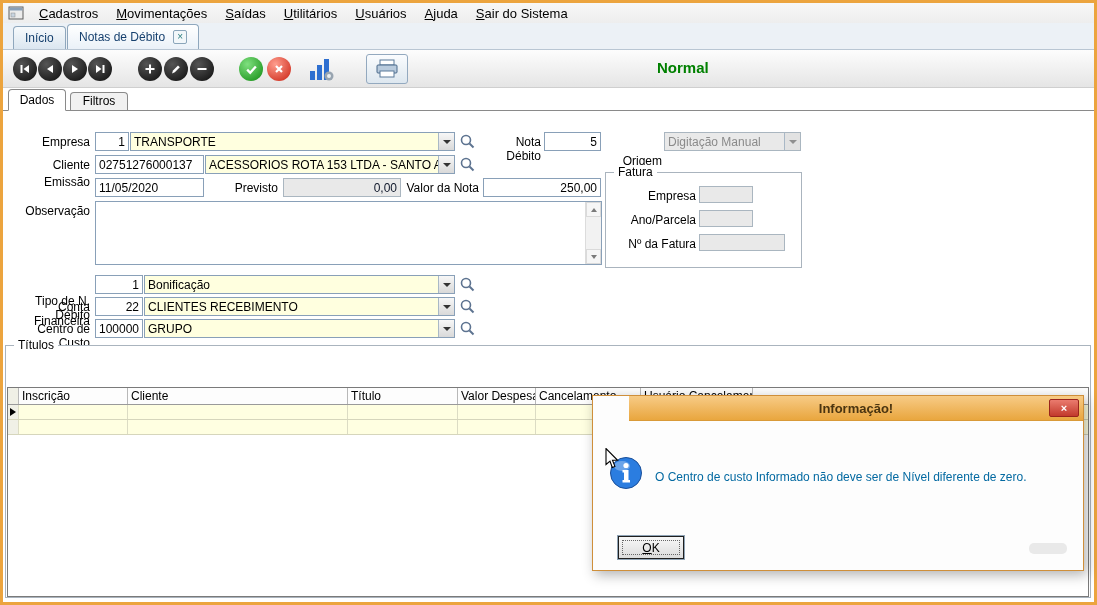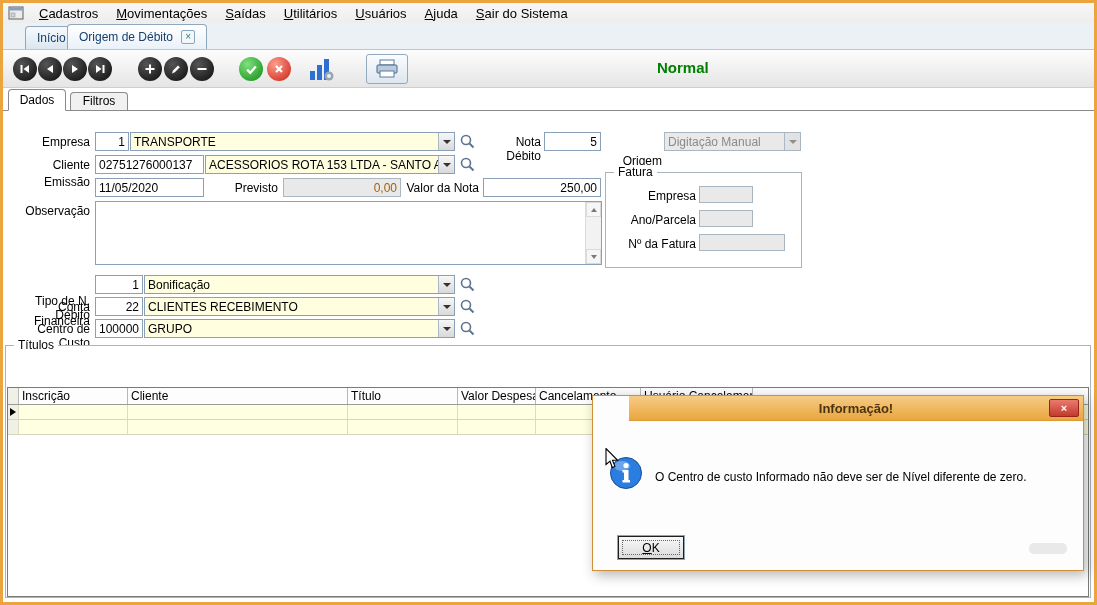--- a/index.html
+++ b/index.html
@@ -35,21 +35,21 @@
   .sheet-line { position:absolute; top:110px; left:3px; width:1091px; border-top:1px solid #8a8a8a; z-index:1; }
   .subtab { position:absolute; border:1px solid #8a8a8a; border-radius:4px 4px 0 0; font-size:12px; text-align:center; cursor:pointer; }
   .subtab.active { left:8px; top:89px; width:58px; height:22px; line-height:20px; background:#fff; border-bottom:1px solid #fff; z-index:2; }
   .subtab.inactive { left:70px; top:92px; width:58px; height:18px; line-height:16px; background:#f1f1f1; border-bottom:none; z-index:0; }
 
   
   .lbl { position:absolute; font-size:12px; color:#000; }
   .lbl.r { text-align:right; }
   .txt { position:absolute; height:19px; border:1px solid #89a0b8; background:#fff; padding:0 3px; color:#000; }
   .txt.right { text-align:right; }
-  .txt.disabled { background:#e9e9e9; color:#a16207; border-color:#aab6c0; }
+  .txt.disabled { background:#e9e9e9; color:#0f172a; border-color:#aab6c0; }
   .combo { position:absolute; height:19px; border:1px solid #89a0b8; background:#ffffdf; }
   .combo .val { display:block; padding:2px 18px 2px 3px; white-space:nowrap; overflow:hidden;border-radius:7px; }
   .combo .cbtn { position:absolute; right:0; top:0; bottom:0; width:16px; background:linear-gradient(#f7f7f7,#d9d9d9); border-left:1px solid #a9b8c6; display:flex; align-items:center; justify-content:center; cursor:pointer; }
   .arr-dn { width:0; height:0; border-left:4px solid transparent; border-right:4px solid transparent; border-top:4px solid #333; }
   .combo.disabled { background:#e9e9e9; border-color:#aab6c0; }
   .combo.disabled .val { color:#8a8a8a; }
   .combo.disabled .cbtn { background:#e2e2e2; }
   .combo.disabled .arr-dn { border-top-color:#909090; }
   .search-btn { position:absolute; width:18px; height:18px; cursor:pointer; }
 
@@ -73,21 +73,21 @@
   .c-sel { width:11px; flex:none; background:#f0f0e6; display:flex; align-items:center; justify-content:center; }
   .c-0 { width:109px; flex:none; } .c-1 { width:220px; flex:none; } .c-2 { width:110px; flex:none; }
   .c-3 { width:78px;  flex:none; } .c-4 { width:105px; flex:none; } .c-5 { width:112px; flex:none; }
   .c-f { flex:1; border-right:none; }
   .row-arrow { width:0; height:0; border-top:4px solid transparent; border-bottom:4px solid transparent; border-left:6px solid #000; }
 
   
   .dialog { position:absolute; left:592px; top:395px; width:492px; height:176px; background:#fdfdfd; border:1px solid #cf8f3a; box-shadow:3px 4px 12px rgba(0,0,0,0.3); z-index:100;padding-left:36px; }
   .dlg-title { height:25px; background:linear-gradient(#f7cb86,#e9a63e); border-bottom:1px solid #d99a38; display:flex; align-items:center; justify-content:center; font-size:13px; font-weight:bold; color:#4a3410; position:relative; }
   .dlg-close { position:absolute; right:4px; top:3px; width:30px; height:18px; background:linear-gradient(#ea7b6e,#c23a2c); border:1px solid #9a241c; border-radius:2px; color:#fff; font-size:11px; font-weight:bold; line-height:16px; text-align:center; cursor:pointer; }
-  .dlg-msg { position:absolute; left:62px; top:74px; right:14px; font-size:12px; color:#000000; }
+  .dlg-msg { position:absolute; left:62px; top:74px; right:14px; font-size:12px; color:#0369a1; }
   .dlg-icon { position:absolute; left:16px; top:60px; width:34px; height:34px; }
   .dlg-ok { position:absolute; left:25px; top:140px; width:66px; height:23px; background:linear-gradient(#f8f8f8,#dcdcdc); border:1px solid #1f1f1f; box-shadow:0 0 0 1px #8fa3b5; font-size:12px; color:#000; cursor:pointer; position:absolute; }
   .dlg-ok::after { content:""; position:absolute; inset:3px; border:1px dotted #666; pointer-events:none; }
   .dlg-ok .ok-text { display:block; }
   .dlg-ok .ok-text::first-letter { text-decoration:underline; }
   .dlg-artifact { position:absolute; left:436px; top:147px; width:38px; height:11px; background:#e9e9e9; border-radius:5px; }
 
   .cursor { position:absolute; left:605px; top:448px; z-index:200; pointer-events:none; }
 </style>
 </head>
@@ -106,25 +106,25 @@
   <span class="menu-item">Cadastros</span>
   <span class="menu-item">Movimentações</span>
   <span class="menu-item">Saídas</span>
   <span class="menu-item">Utilitários</span>
   <span class="menu-item">Usuários</span>
   <span class="menu-item">Ajuda</span>
   <span class="menu-item">Sair do Sistema</span>
 </div>
 
 <div class="tabstrip">
-  <div class="doc-tab" style="left:22px;">
+  <div class="doc-tab" style="left:10px;">
     <span>Início</span>
   </div>
   <div class="doc-tab active" style="left:64px;">
-    <span>Origem de Débito</span>
+    <span>Notas de Débito</span>
     <span class="tab-close">×</span>
   </div>
 </div>
 
 <div class="toolbar">
   <div class="tb-circle tb-dark" style="left:10px;">
     <svg width="12" height="12" viewBox="0 0 12 12">
         <rect x="1.5" y="2" width="2" height="8" fill="#fff"></rect>
         <path d="M10,2 L10,10 L4.5,6 Z" fill="#fff"></path>
       </svg>

